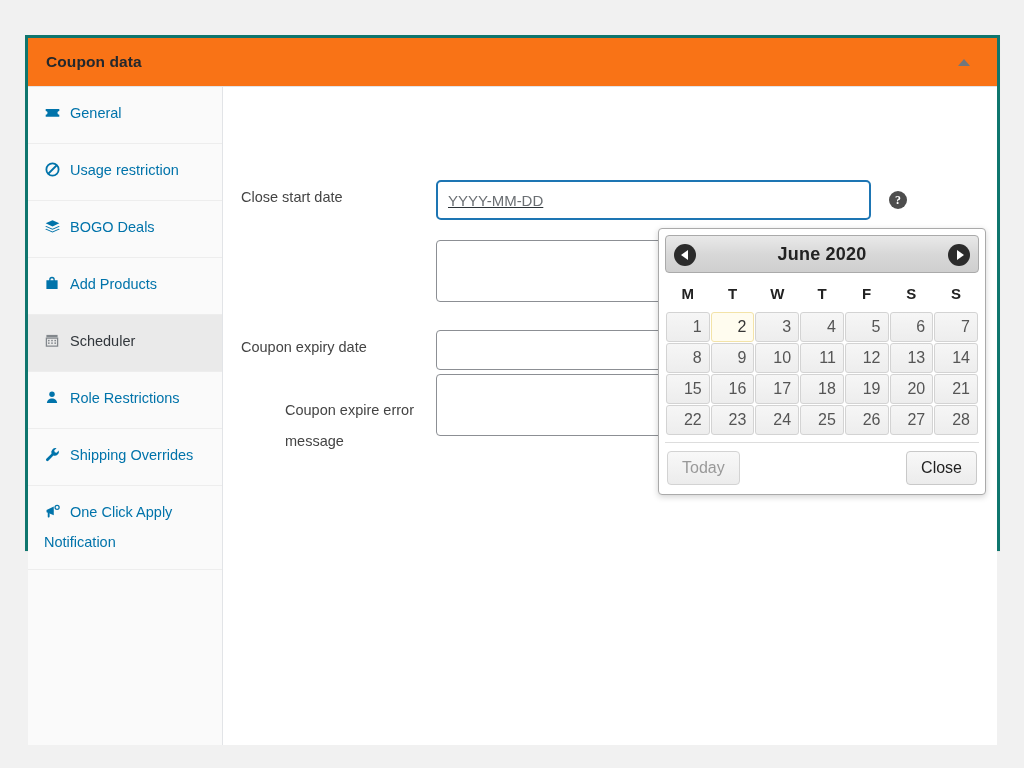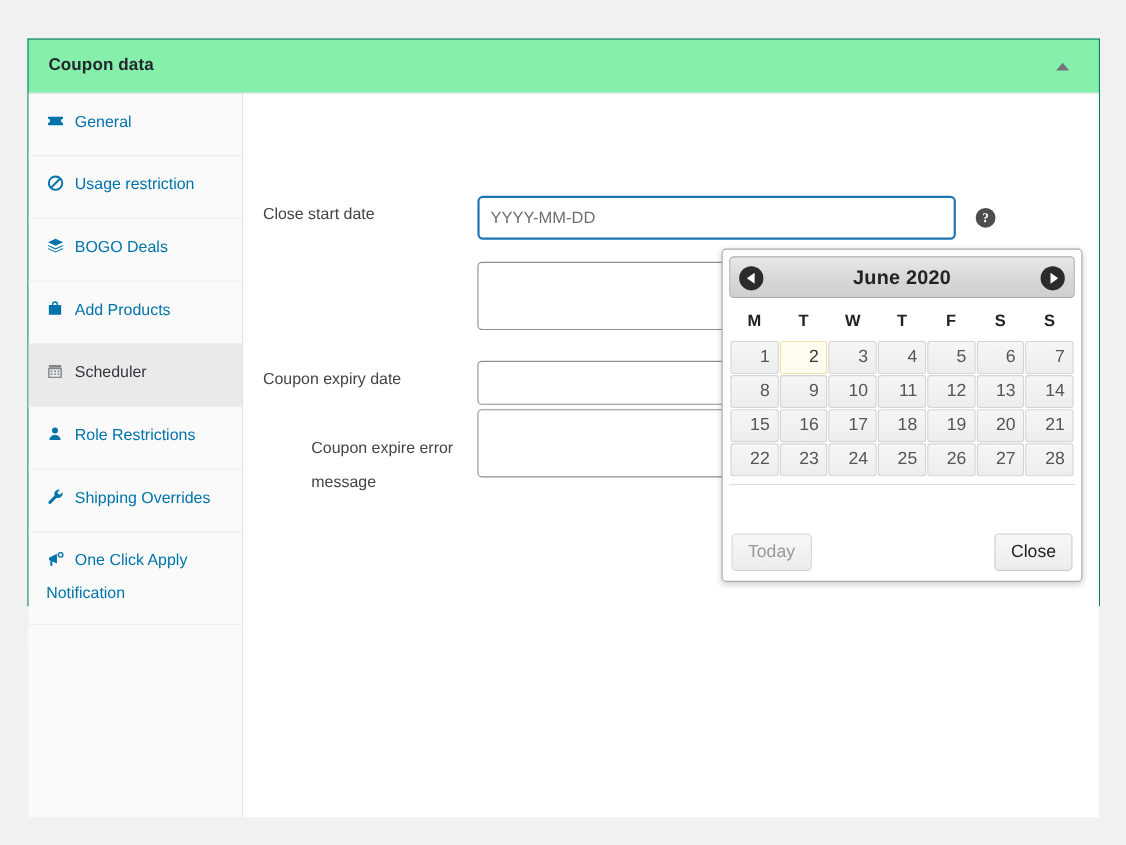--- a/index.html
+++ b/index.html
@@ -9,22 +9,22 @@
     background: #f1f1f1;
     font-family: "Liberation Sans", sans-serif;
     -webkit-font-smoothing: antialiased;
   }
 
   
   #panel {
     position: absolute;
     left: 25px; top: 35px;
     width: 975px; height: 516px;
-    background: #86efac;
-    border: 1px solid #0f766e;
+    background: #f97316;
+    border: 3px solid #0f766e;
     box-shadow: 0 1px 1px rgba(0,0,0,.04);
   }
   #panel-header {
     height: 49px;
     border-bottom: 1px solid #e2e4e7;
     display: flex; align-items: center;
     padding: 0 16px 0 18px;
     position: relative;
   }
   #panel-title {
@@ -230,21 +230,20 @@
     align-items: center;
   }
   .dp-btn {
     font-family: "Liberation Sans", sans-serif;
     font-size: 16px;
     padding: 7px 14px;
     border-radius: 4px;
     border: 1px solid #d3d3d3;
     background: linear-gradient(to bottom, #f8f8f8 0%, #ececec 100%);
     cursor: pointer;
-    margin-top: 36px;
   }
   .dp-btn.today-btn { color: #999; }
   .dp-btn.close-btn { color: #222; font-weight: normal; border-color: #c9c9c9; text-align: center; }
 </style>
 </head>
 <body>
 
 <div id="panel">
 
   <div id="panel-header">
@@ -418,21 +417,21 @@
             </tbody>
         </table>
 
         <div id="dp-footer">
           <button class="dp-btn today-btn">Today</button>
           <button class="dp-btn close-btn">Close</button>
         </div>
       </div>
 
     <div class="field-label" style="top: 95px;">Close start date</div>
-        <input type="text" class="text-input focused field-ctl" placeholder="YYYY-MM-DD" style="top: 93px;">
+        <input type="text" class="text-input focused field-ctl" placeholder="YYYY-MM-DD" style="top: 93px; text-decoration: underline;">
         <span class="help-ico" style="top: 104px; left: 666px;">?</span>
         <textarea class="area-input field-ctl" placeholder="" style="height: 62px; top: 153px;"></textarea>
         <span class="help-ico" style="top: 164px; left: 666px;">?</span>
         <div class="field-label" style="top: 245px;">Coupon expiry date</div>
         <input type="text" class="text-input field-ctl" placeholder="" style="top: 243px;">
         <span class="help-ico" style="top: 254px; left: 666px;">?</span>
         <div class="field-label" style="top: 308px; margin-left: 44px;">Coupon expire error message</div>
         <textarea class="area-input field-ctl" placeholder="" style="height: 62px; top: 287px;"></textarea>
         <span class="help-ico" style="top: 298px; left: 666px;">?</span>
       </div>

